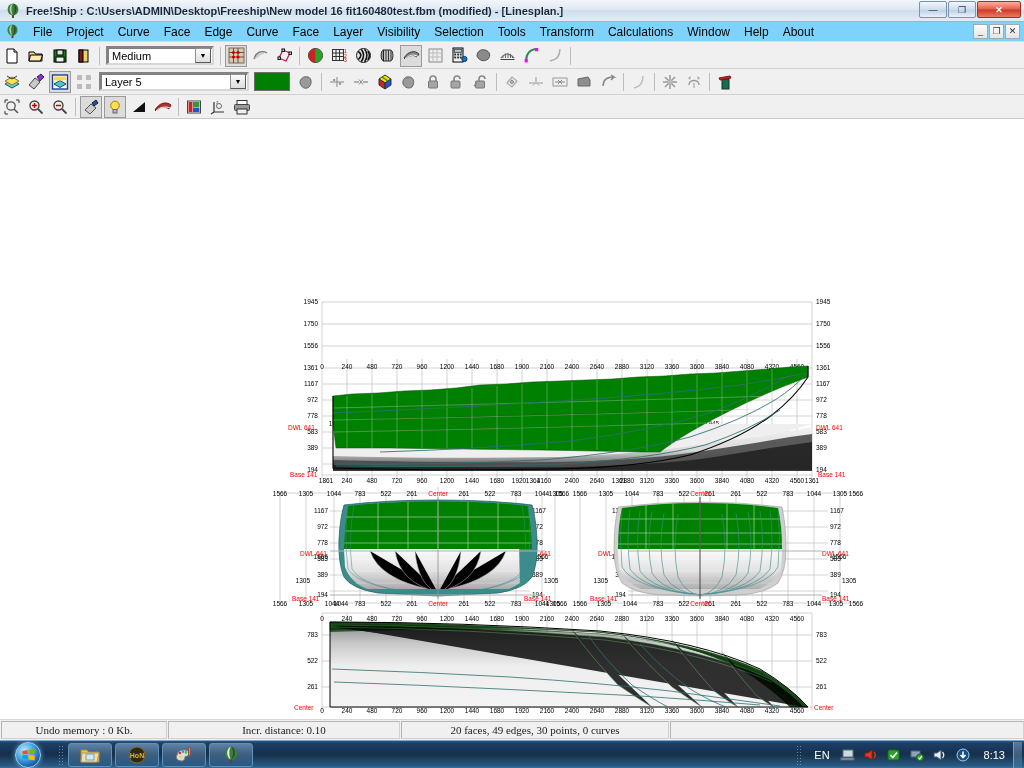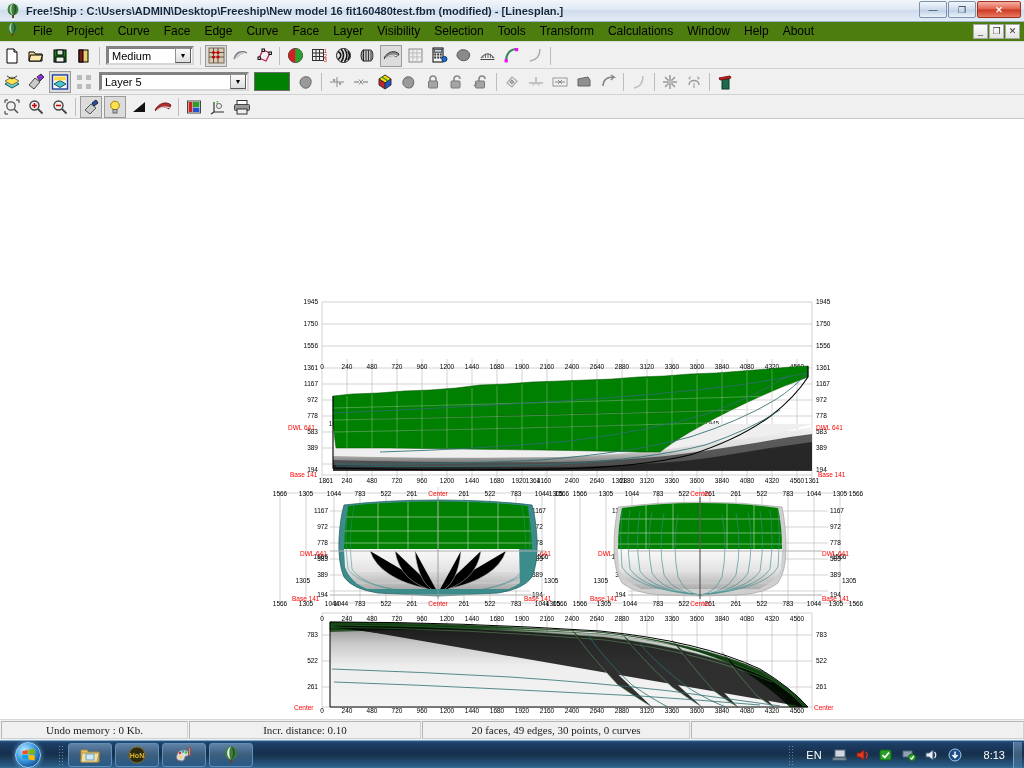--- a/index.html
+++ b/index.html
@@ -46,22 +46,22 @@
   .win-btn.close {
     width: 44px;
     background: linear-gradient(to bottom, #f8b0a3, #e0614b 48%, #cc3822 52%, #e87b63);
     border-color: #9c3322; color: #fff; font-weight: bold;
   }
 
   
   .menubar {
     position: absolute; left: 0; top: 22px;
     width: 1024px; height: 20px;
-    background: #4d7c0f;
-    display: flex; 
+    background: #7dd3fc;
+    display: flex; align-items: center;
     border-bottom: 1px solid #dcdcdc;
   }
   .menu-logo { width: 15px; height: 15px; margin-left: 5px; margin-right: 6px; position: relative; flex:none;}
   .menu-item {
     font-size: 12px; color: #000; padding: 2px 7px;
     white-space: nowrap; cursor: default;
   }
   .mdi-btns { position: absolute; right: 4px; top: 2px; display: flex; gap: 1px; }
   .mdi-btn {
     width: 15px; height: 15px;
@@ -108,21 +108,21 @@
     flex: 1; white-space: nowrap; overflow: hidden;
   }
   .combo .carrow {
     width: 16px; height: 15px; margin-right: 1px;
     background: linear-gradient(to bottom, #fafafa, #dedede);
     border: 1px solid #919191;
     border-right-color:#5a5a5a; border-bottom-color:#5a5a5a;
     display: flex; align-items: center; justify-content: center;
     font-size: 7px; color: #000;
   }
-  .combo-medium { width: 88px; }
+  .combo-medium { width: 108px; }
   .combo-layer { width: 150px; gap: 24px; }
   .layer-color {
     width: 36px; height: 19px;
     border: 1px solid #6d6d6d;
     margin: 0 4px 0 2px; flex: none;
   }
 
   
   .canvas {
     position: absolute; left: 0; top: 119px;
@@ -142,21 +142,21 @@
     font-family: "Liberation Serif", serif;
   }
   .spanel {
     border: 1px solid #d0d0d0;
     border-top-color:#b5b5b5; border-left-color:#b5b5b5;
     margin: 1px 0 1px 1px;
     display: flex; align-items: center; justify-content: center;
     font-size: 11px; color: #222; white-space: nowrap;
     background: #f0f0f0;
   }
-  .sp1 { width: 187px; }
+  .sp1 { width: 166px; }
   .sp2 { width: 232px; }
   .sp3 { width: 268px; }
   .sp4 { flex: 1; }
 
   
   .taskbar {
     position: absolute; left: 0; top: 740px;
     width: 1024px; height: 28px;
     background: linear-gradient(to bottom, #2b5786 0%, #1d3f66 8%, #16304f 45%, #18354f 55%, #2a5a85 92%, #3a7196 100%);
     border-top: 1px solid #7aa8cf;
@@ -195,21 +195,21 @@
     padding-right: 2px;
   }
   .tray-div {
     width: 7px; height: 20px; margin: 0 4px;
     background-image: radial-gradient(#8fb6d8 40%, transparent 41%);
     background-size: 3px 3px; opacity: .6;
   }
   .tray-lang { color: #fff; font-size: 11px; margin: 0 7px; }
   .tray-icon { width: 17px; height: 16px; margin: 0 3px; display:flex;align-items:center;justify-content:center;}
   .clock {
-    color: #fff; font-size: 11px; margin: 0 8px 0 17px; white-space: nowrap;
+    color: #fff; font-size: 11px; margin: 0 8px 0 9px; white-space: nowrap;
   }
   .showdesk {
     width: 9px; height: 26px;
     background: linear-gradient(to bottom, rgba(200,230,255,.35), rgba(90,150,200,.25));
     border-left: 1px solid #6f9fc6;
   }
 </style>
 </head>
 <body>
 

